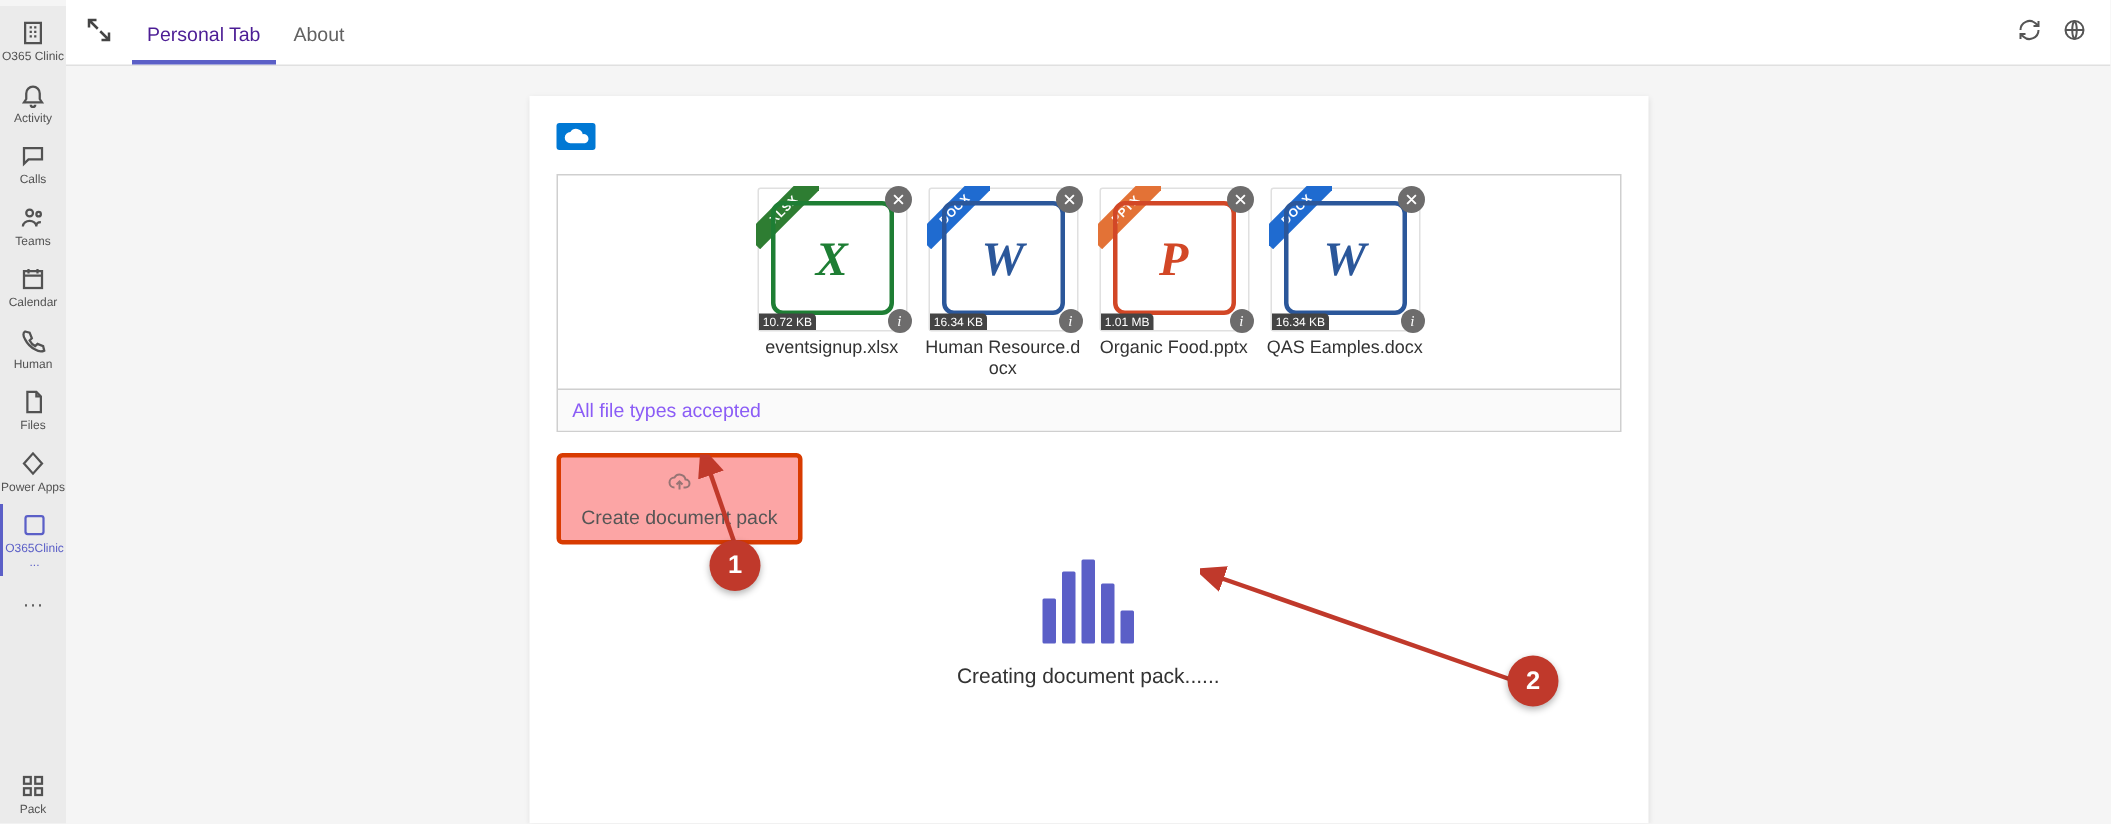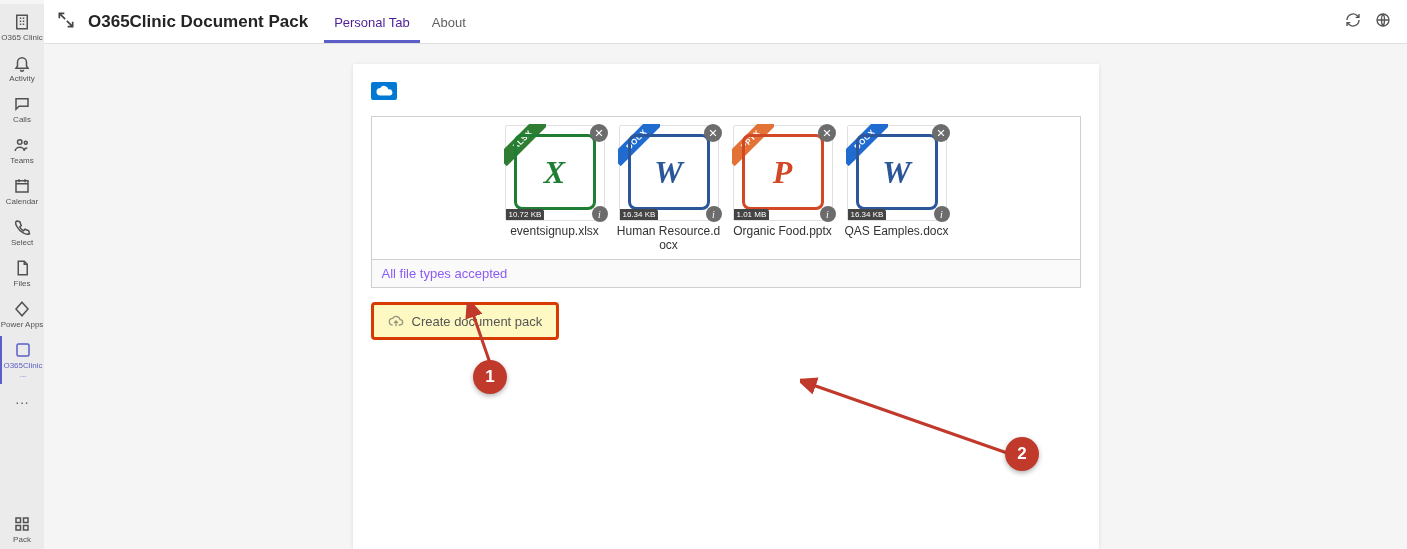--- a/index.html
+++ b/index.html
@@ -139,27 +139,28 @@
   }
   .dz-footer {
     border-top:1px solid #cfcfcf;
     background:#fafafa;
     padding:6px 10px;
     font-size:13px; color:#8b5cf6;
   }
 
   .create-btn {
     margin-top:14px;
-    display:inline-flex; align-items:flex-end; gap:8px;
+    display:inline-flex; align-items:center; gap:8px;
     padding:8px 14px;
     border:3px solid #d83b01;
     border-radius:4px;
-    background:#fef9c3; color:#555;
+    background:#fca5a5; color:#555;
     font-size:13px;
     cursor:pointer;
+    flex-direction:column;
   }
   .create-btn svg { opacity:.6; }
 
   .progress-area { text-align:center; margin-top:10px; }
   .bars {
     display:inline-flex; align-items:flex-end; gap:4px; height:56px;
   }
   .bars .bar { width:9px; background:#5b5fc7; border-radius:1px; }
   .progress-label { margin-top:10px; font-size:14px; color:#333; }
 
@@ -212,21 +213,21 @@
     <svg class="ri-icon" width="18" height="18" viewBox="0 0 24 24" fill="none" stroke="currentColor" stroke-width="2">
         <rect x="4" y="5" width="16" height="15"></rect>
         <path d="M4 9h16M8 3v4M16 3v4"></path>
       </svg>
     <span>Calendar</span>
   </div>
   <div class="rail-item">
     <svg class="ri-icon" width="18" height="18" viewBox="0 0 24 24" fill="none" stroke="currentColor" stroke-width="2">
         <path d="M5 4l4 1 2 5-2 2c1 2 3 4 5 5l2-2 5 2 1 4c-2 1-5 1-8-1-4-2-7-5-9-9-2-3-2-6 0-7z"></path>
       </svg>
-    <span>Select</span>
+    <span>Human</span>
   </div>
   <div class="rail-item">
     <svg class="ri-icon" width="18" height="18" viewBox="0 0 24 24" fill="none" stroke="currentColor" stroke-width="2">
         <path d="M7 3h8l4 4v14H7z"></path>
         <path d="M15 3v4h4"></path>
       </svg>
     <span>Files</span>
   </div>
   <div class="rail-item">
     <svg class="ri-icon" width="18" height="18" viewBox="0 0 24 24" fill="none" stroke="currentColor" stroke-width="2">
@@ -253,21 +254,20 @@
   </div>
 </div>
 
 <div class="main">
   <div class="topbar">
     <span class="app-icon">
       <svg width="20" height="20" viewBox="0 0 24 24" fill="none" stroke="currentColor" stroke-width="2">
           <path d="M4 10V4h6M20 14v6h-6M4 4l7 7M20 20l-7-7"></path>
         </svg>
     </span>
-    <div class="app-title">O365Clinic Document Pack</div>
     <div class="tabs">
       <div class="tab active">Personal Tab</div>
       <div class="tab">About</div>
     </div>
     <div class="topbar-right">
       <span class="ticon">
         <svg width="16" height="16" viewBox="0 0 24 24" fill="none" stroke="currentColor" stroke-width="2">
             <path d="M3 12a9 9 0 0115-6.7L21 8M21 3v5h-5M21 12a9 9 0 01-15 6.7L3 16M3 21v-5h5"></path>
           </svg>
       </span>
@@ -369,20 +369,30 @@
       </div>
 
       <button class="create-btn">
         <svg width="16" height="16" viewBox="0 0 24 24" fill="none" stroke="currentColor" stroke-width="2">
             <path d="M7 18a5 5 0 010-10 6 6 0 0111 2 4 4 0 010 8h-2"></path>
             <path d="M12 12v8M9 15l3-3 3 3"></path>
           </svg>
         <span>Create document pack</span>
       </button>
 
+      <div class="progress-area">
+        <div class="bars">
+          <div class="bar" style="height:30px"></div>
+          <div class="bar" style="height:48px"></div>
+          <div class="bar" style="height:56px"></div>
+          <div class="bar" style="height:40px"></div>
+          <div class="bar" style="height:22px"></div>
+        </div>
+        <div class="progress-label">Creating document pack......</div>
+      </div>
     </div>
   </div>
 </div>
 
 <svg class="callout-arrow" style="left:462px; top:303px;" width="40" height="70">
   <defs>
       <marker id="ah1" markerWidth="8" markerHeight="8" refX="2" refY="3" orient="auto">
         <path d="M0,0 L0,6 L7,3 z" fill="#c0392b"></path>
       </marker>
     </defs>

